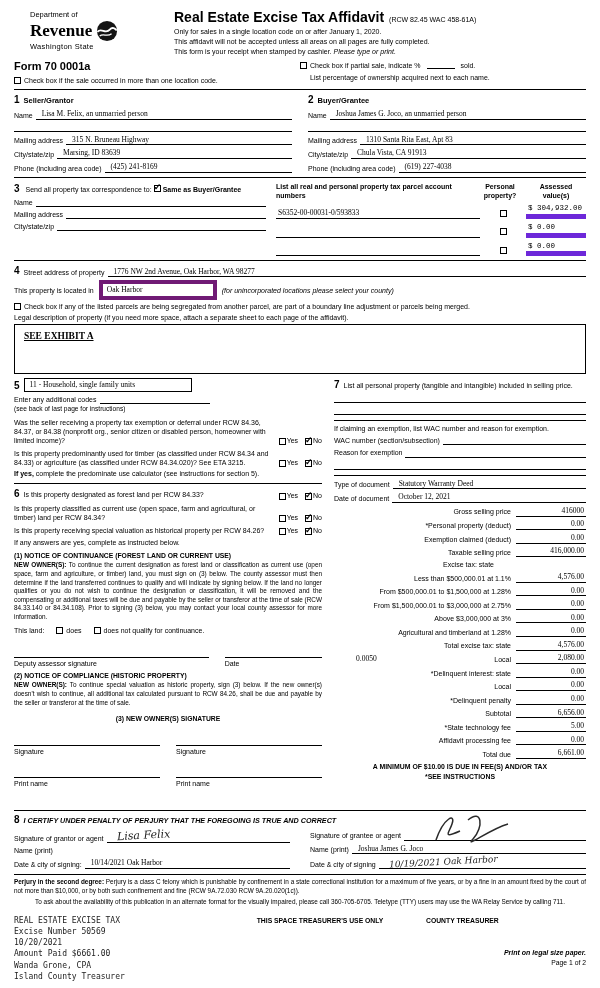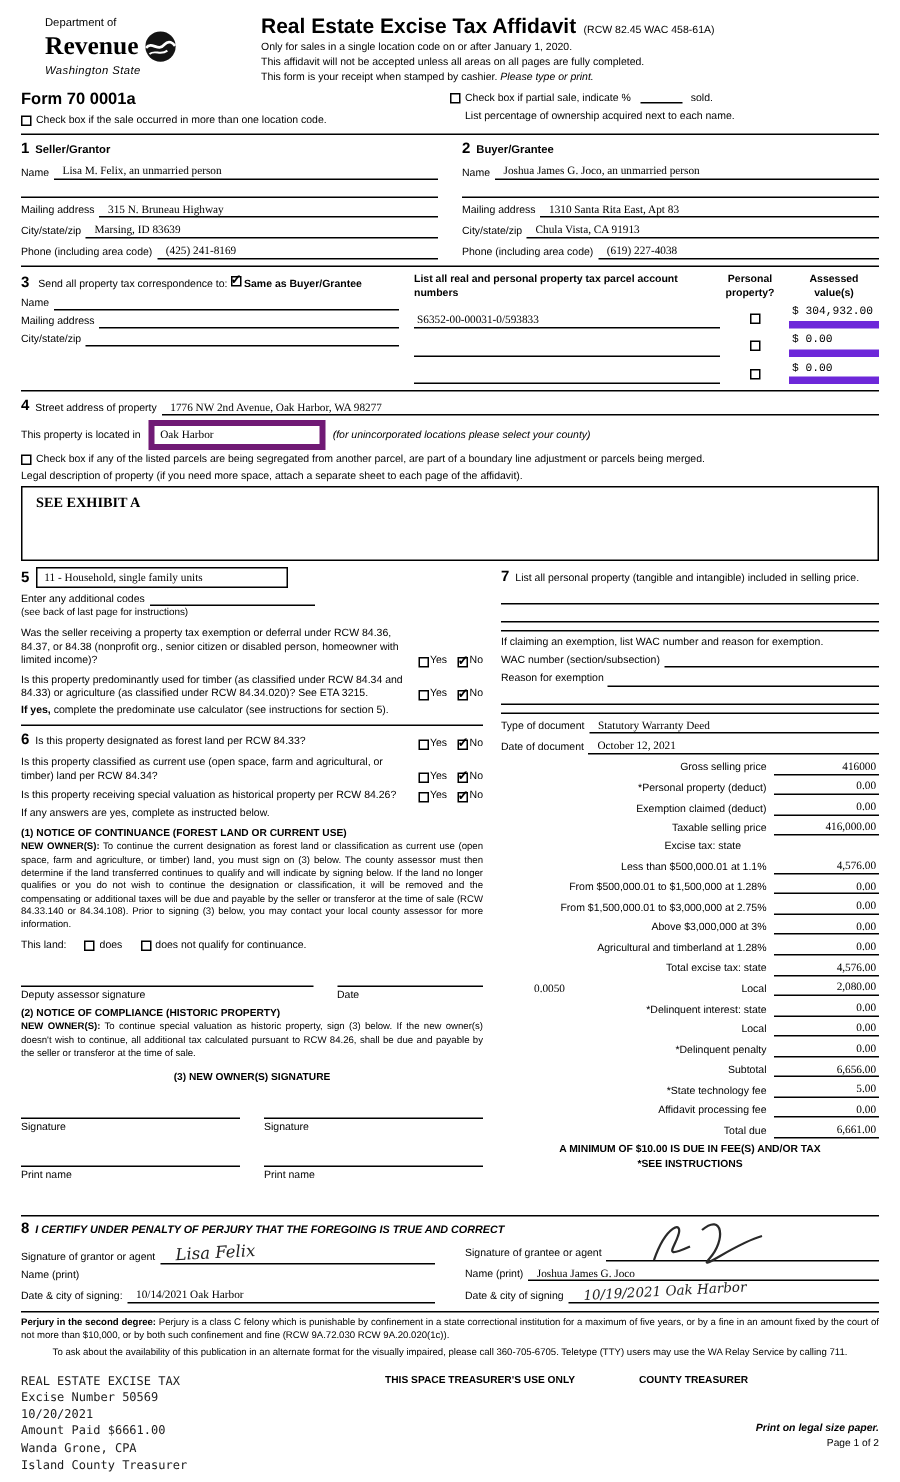--- a/index.html
+++ b/index.html
@@ -13,21 +13,21 @@
   .bold { font-weight:bold; }
   .it { font-style:italic; }
   .rule { border-top:1px solid #000; margin:4px 0 3px; }
 
   
   .header { display:flex; align-items:flex-start; }
   .logo-col { width:160px; flex:none; padding-top:2px; }
   .dept-small { font-size:7.5px; padding-left:16px; }
   .dept-row { display:flex; gap:4px; padding-left:16px; }
   .dept-big { font-family:"Liberation Serif", serif; font-weight:bold; font-size:17px; }
-  .dept-state { font-size:7.5px; padding-left:16px; letter-spacing:.3px;font-style:italic; }
+  .dept-state { font-size:7.5px; padding-left:16px; letter-spacing:.3px; }
   .title-col { flex:1; }
   .form-title { font-size:14px; font-weight:bold; }
   .form-code { font-size:7px; margin-left:3px; }
   .hnote { font-size:7px; margin-top:1px; }
   .hnote .it { margin-left:2px; }
 
   
   .toprow { display:flex; margin-top:3px; }
   .tr-left { width:286px; flex:none; }
   .tr-right { flex:1; }
@@ -63,21 +63,21 @@
   .ph-assessed { width:60px; text-align:center; }
   .prow { display:flex; gap:2px; align-items:flex-end; margin-top:4px; }
   .p-parcel { flex:1; border-bottom:1px solid #000; min-height:9px; font-family:"Liberation Serif", serif; font-size:7.5px; padding-left:2px; }
   .p-cbcell { width:42px; text-align:center; }
   .p-val { width:60px; border-bottom:5px solid #6d28d9; min-height:9px; font-family:Liberation Mono, monospace; font-size:7.5px; padding-left:2px; }
 
   
   .loc-line { margin-top:3px; display:flex; align-items:center; gap:5px; }
   .select-box { border:4px solid #701a75; min-width:118px; padding:1px 4px; font-family:"Liberation Serif", serif; font-size:7.5px; min-height:11px; }
   .legal-box { border:1px solid #000; height:50px; margin-top:2px; padding:5px 9px; }
-  .legal-text { font-family:"Liberation Serif", serif; font-weight:bold; font-size:9.5px; }
+  .legal-text { font-family:"Liberation Serif", serif; font-weight:bold; font-size:9.5px;text-decoration:underline; }
 
   
   .mid { display:flex; gap:12px; margin-top:4px; flex:1; }
   .mid-left { width:308px; flex:none; }
   .mid-right { flex:1; min-width:0; }
   .sec5-head { display:flex; align-items:center; }
   .code-box { border:1px solid #000; padding:1px 5px; font-family:"Liberation Serif", serif; font-size:7.5px; min-width:168px; min-height:11px; }
   .small-note { font-size:6.6px; margin-top:1px; }
   .q { display:flex; align-items:flex-end; gap:4px; margin-top:4px; }
   .qtext { flex:1; }

